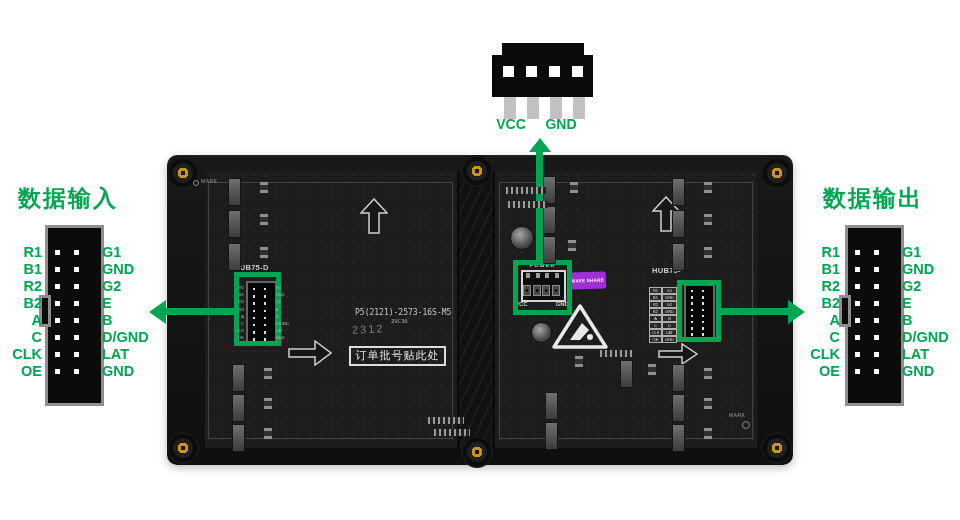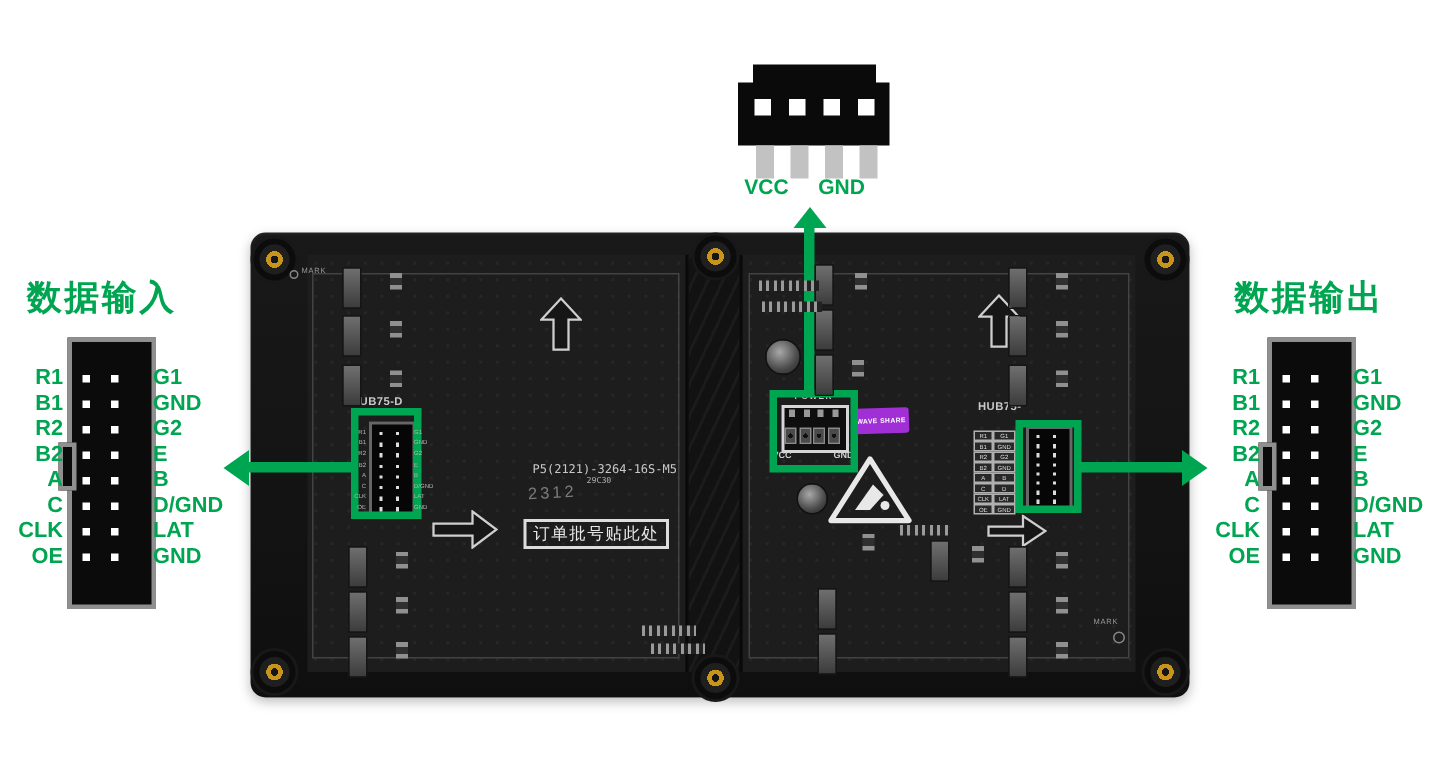--- a/index.html
+++ b/index.html
@@ -102,21 +102,21 @@
     <path d="M19 37 L31 20 L38 27 L29 37 Z" fill="#e8e8e8"></path>
     <circle cx="39" cy="34" r="3" fill="#e8e8e8"></circle>
   </svg>
 
   <div class="ring" style="left:193px;top:180px;width:4px;height:4px;"></div>
   <div class="tinytext" style="left:201px;top:178px;">MARK</div>
   <div class="tinytext" style="left:729px;top:412px;">MARK</div>
   <div class="ring" style="left:742px;top:421px;width:6px;height:6px;"></div>
   <div class="silktext" style="left:234px;top:263px;">HUB75-D</div>
   <div class="silktext" style="left:652px;top:266px;">HUB75-</div>
-  <div class="model">P5(2121)-3264-16S-M5</div>
+  <div class="model">P5(2121)-2573-16S-M5</div>
   <div class="subcode">29C30</div>
   <div class="datecode">2312</div>
   <div class="batchbox">订单批号贴此处</div>
   <div class="sticker">WAVE SHARE</div>
 
   <div class="pwr-silk" style="left:513px;top:262px;width:59px;font-size:5.5px;letter-spacing:1px;text-align:center;">POWER</div>
   <div class="abs" style="left:521px;top:270px;width:41px;height:28px;background:#0e0e0e;border:2px solid #d6d6d6;"></div>
   <div class="pwr-silk" style="left:515px;top:301px;width:24px;font-size:6px;">VCC</div>
   <div class="pwr-silk" style="left:545px;top:301px;width:24px;font-size:6px;text-align:right;">GND</div>
 

